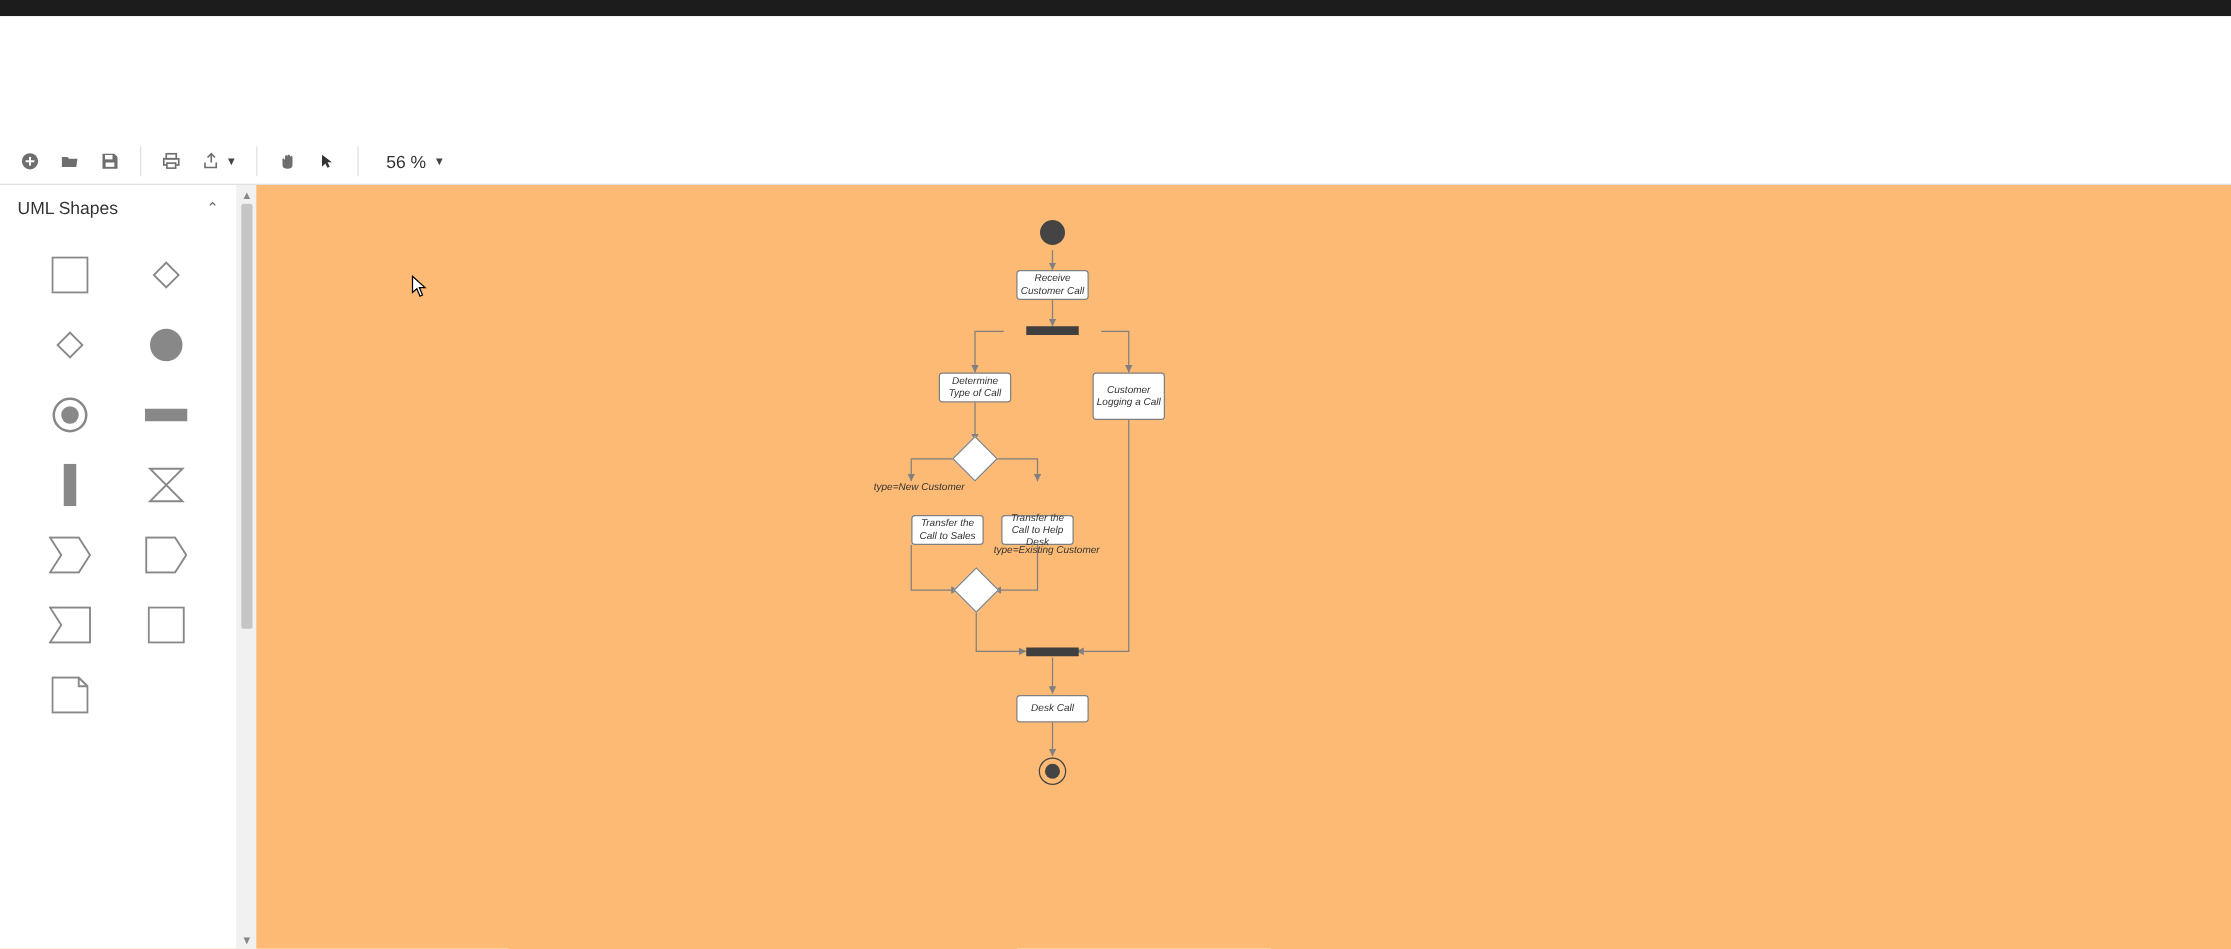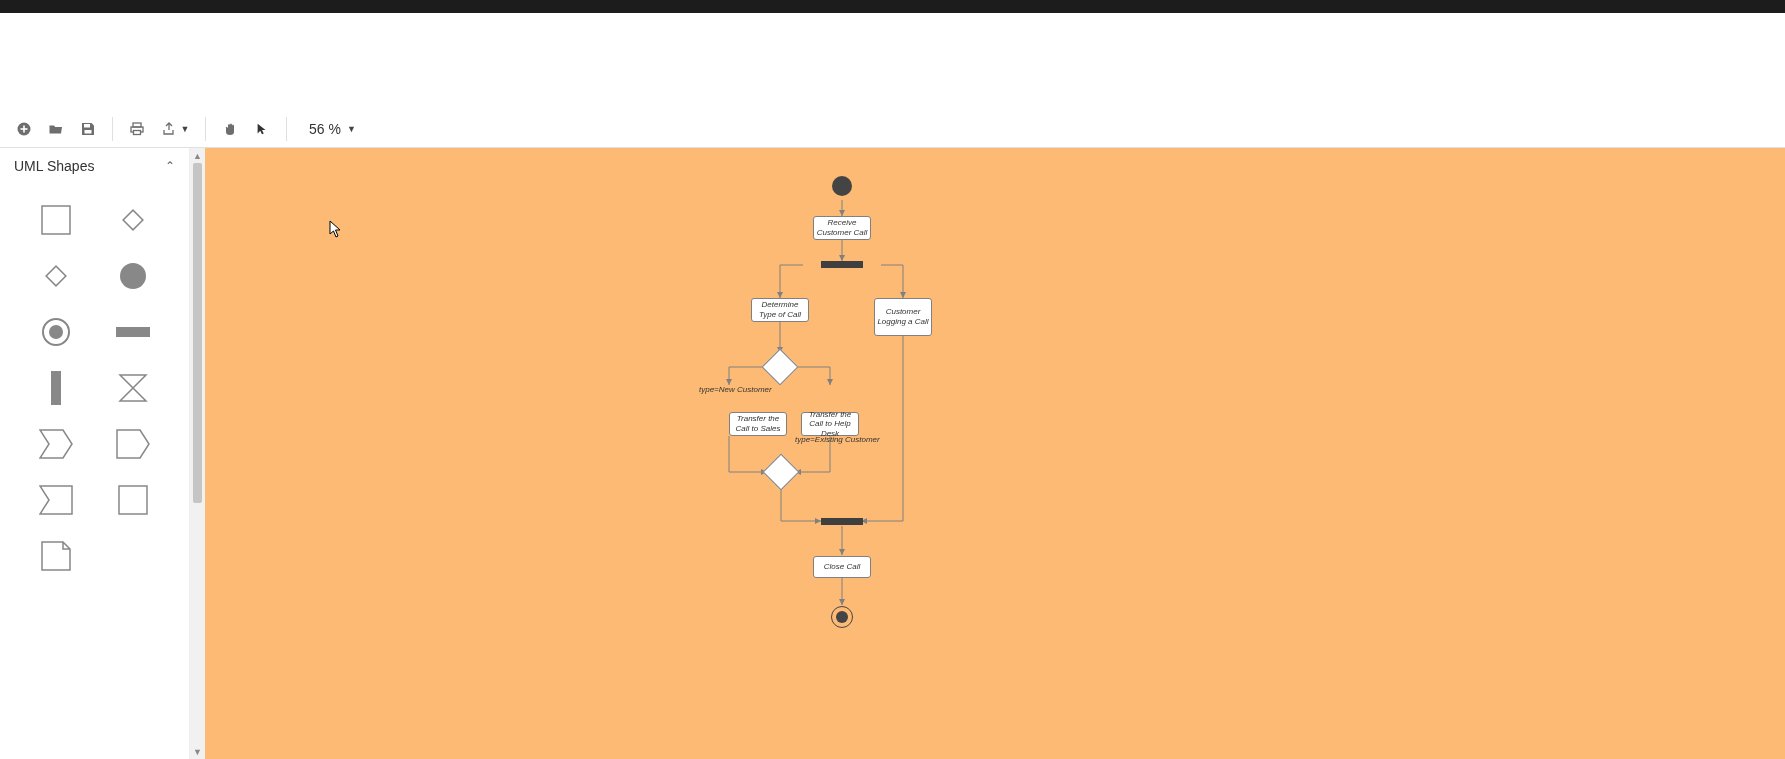--- a/index.html
+++ b/index.html
@@ -303,21 +303,21 @@
     </div>
     <div class="activity-node" style="left:596px; top:264px; width:58px; height:24px;">
       <span>Transfer the Call to Help Desk</span>
     </div>
 
     <div class="diamond-node" style="left:563px; top:311px;"></div>
 
     <div class="fork-bar" style="left:616px; top:370px; width:42px;"></div>
 
     <div class="activity-node" style="left:608px; top:408px; width:58px; height:22px;">
-      <span>Close Call</span>
+      <span>Desk Call</span>
     </div>
 
     <div class="final-node" style="left:626px; top:458px;"></div>
 
     <svg class="cursor-img" style="left:124px; top:72px;" width="14" height="18" viewBox="0 0 14 18">
       <path d="M1 1 L1 14 L4.5 11 L7 17 L9 16 L6.5 10 L11 10 Z" fill="#fff" stroke="#000" stroke-width="1"></path>
     </svg>
   </div>
 </div>
 

